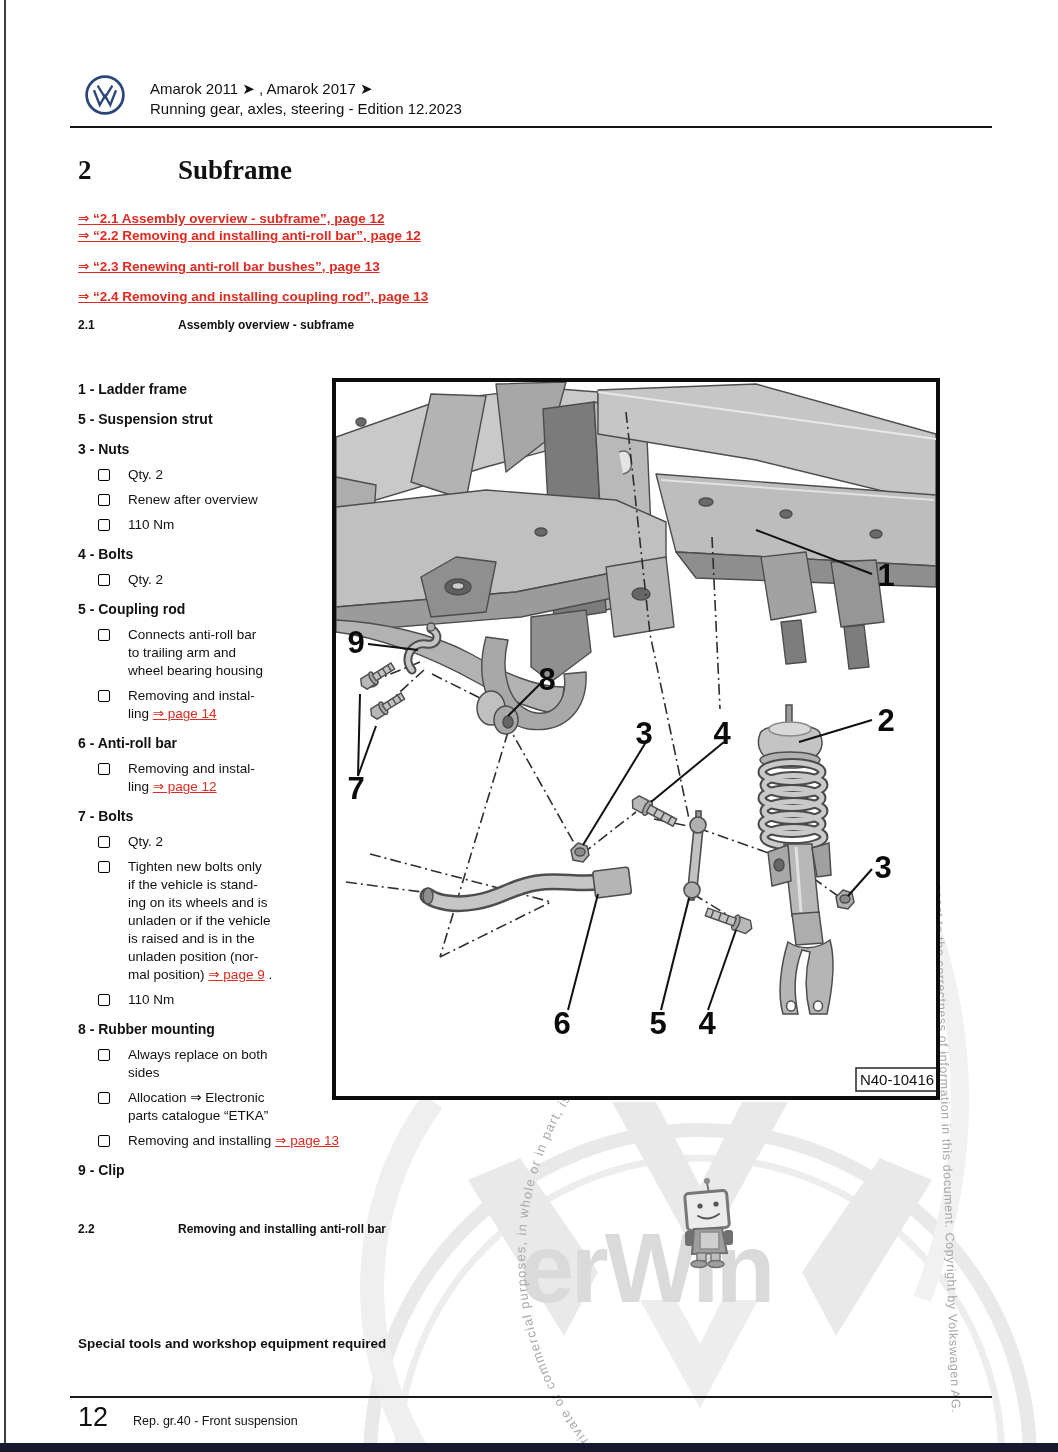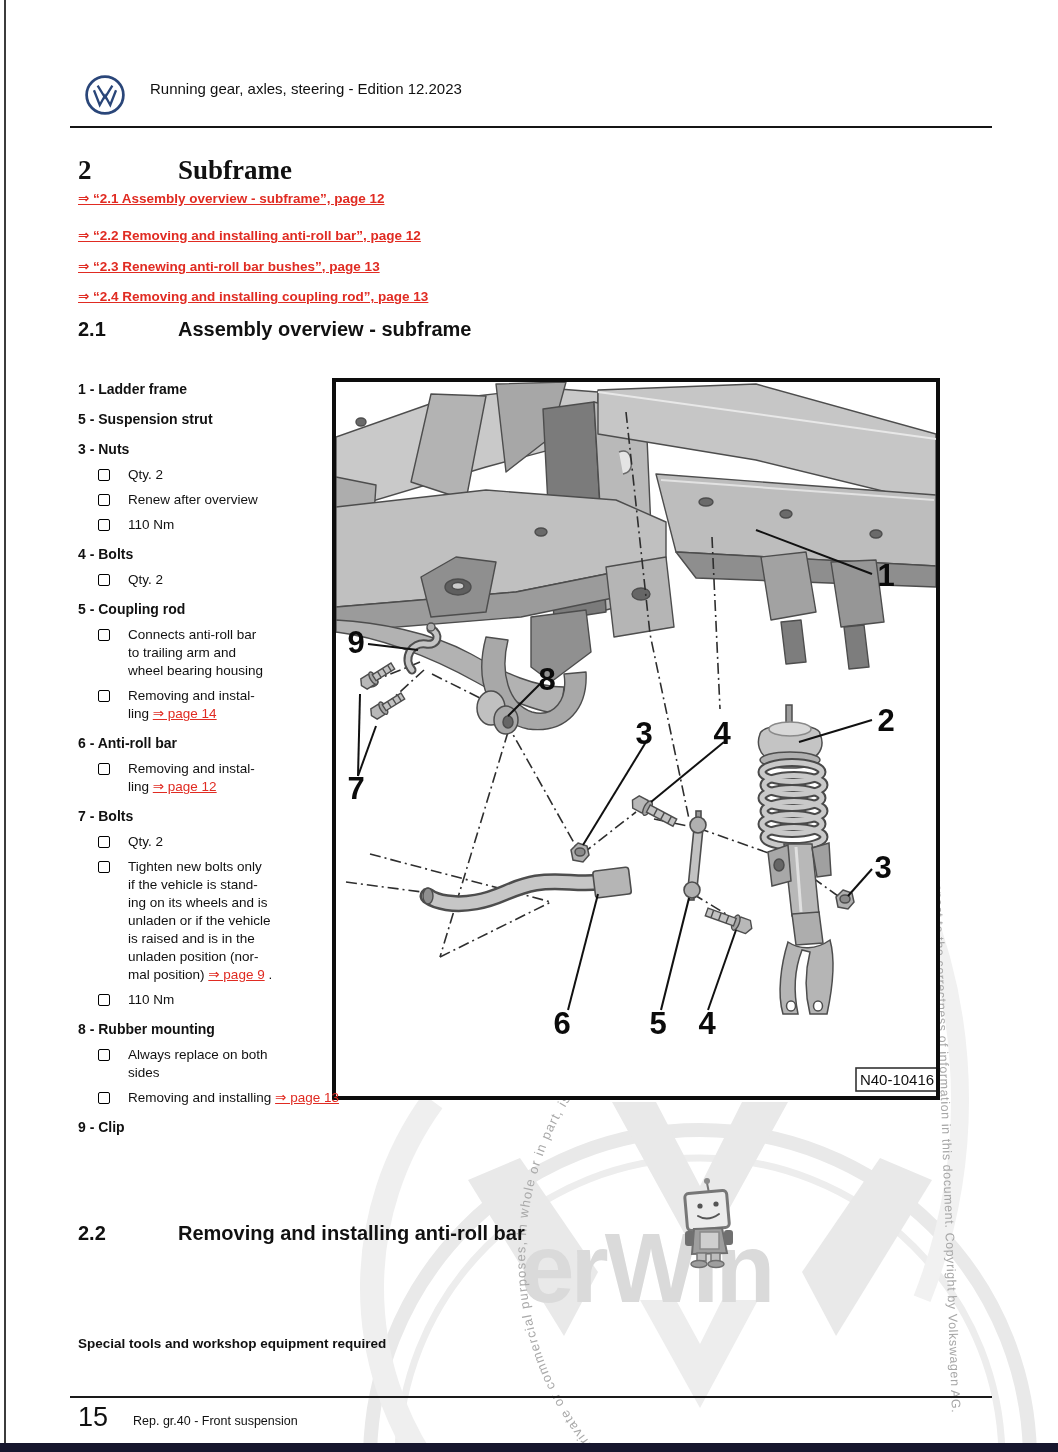--- a/index.html
+++ b/index.html
@@ -16,21 +16,21 @@
   
   .hdr-logo{position:absolute;left:84px;top:74px;width:42px;height:42px;}
   .hdr-text{position:absolute;left:150px;top:79px;font-size:15px;line-height:20px;color:#101010;z-index:3;}
   .hdr-rule{position:absolute;left:70px;top:126px;width:922px;height:2px;background:#151515;z-index:3;}
 
   
   .h1-row{position:absolute;left:78px;top:155px;font-size:27px;font-weight:bold;z-index:3;font-family:Liberation Serif, serif;}
   .h1-row .num{display:inline-block;width:100px;}
   .toc{position:absolute;left:78px;z-index:3;font-size:13.5px;font-weight:bold;}
   .toc a{color:#e02b22;text-decoration:underline;cursor:pointer;}
-  .h2-row{position:absolute;left:78px;font-size:20px;font-weight:bold;z-index:3;}
+  .h2-row{position:absolute;left:78px;font-size:12px;font-weight:bold;z-index:3;}
   .h2-row .num{display:inline-block;width:100px;font-weight:bold;}
   .special{position:absolute;left:78px;top:1336px;font-size:13.5px;font-weight:bold;z-index:3;}
 
   
   .parts{position:absolute;left:78px;top:372px;width:262px;z-index:4;font-size:13.5px;}
   .part-label{font-weight:bold;font-size:14px;line-height:19px;margin-top:11px;}
   .part-label:first-child{margin-top:8px;}
   .bullet{display:flex;margin-top:7px;}
   .cb{flex:0 0 auto;width:10px;height:10px;border:1.7px solid #000;border-radius:2px;margin:3px 0 0 20px;}
   .b-text{margin-left:18px;line-height:18px;white-space:nowrap;}
@@ -95,29 +95,30 @@
   <div class="wm-right-text">respect to the correctness of information in this document. Copyright by Volkswagen AG.</div>
 
   <div class="left-edge"></div>
 
   <svg class="hdr-logo" viewBox="0 0 40 40" xmlns="http://www.w3.org/2000/svg">
     <circle cx="20" cy="20" r="17.5" fill="none" stroke="#2a4679" stroke-width="2.6"></circle>
     <path d="M13,11 L20,22.5 L27,11" fill="none" stroke="#2a4679" stroke-width="2.2"></path>
     <path d="M9.5,15.5 L15,29.5 L20,20.5 L25,29.5 L30.5,15.5" fill="none" stroke="#2a4679" stroke-width="2.2"></path>
   </svg>
   <div class="hdr-text">
+    <div>Amarok 2011 ➤ , Amarok 2017 ➤</div>
     <div>Running gear, axles, steering - Edition 12.2023</div>
   </div>
   <div class="hdr-rule"></div>
 
   <div class="h1-row">
     <span class="num">2</span><span>Subframe</span>
   </div>
 
-  <div class="toc" style="top:190px"><a>⇒ “2.1 Assembly overview - subframe”, page 12</a></div>
+  <div class="toc" style="top:210px"><a>⇒ “2.1 Assembly overview - subframe”, page 12</a></div>
   <div class="toc" style="top:227px"><a>⇒ “2.2 Removing and installing anti-roll bar”, page 12</a></div>
   <div class="toc" style="top:258px"><a>⇒ “2.3 Renewing anti-roll bar bushes”, page 13</a></div>
   <div class="toc" style="top:288px"><a>⇒ “2.4 Removing and installing coupling rod”, page 13</a></div>
 
   <div class="h2-row" style="top:318px">
     <span class="num">2.1</span><span>Assembly overview - subframe</span>
   </div>
 
   <div class="parts" id="parts-list">
       <div class="part-label">1 - Ladder frame</div>
@@ -164,20 +165,24 @@
         <div class="b-text">Tighten new bolts only<br>if the vehicle is stand-<br>ing on its wheels and is<br>unladen or if the vehicle<br>is raised and is in the<br>unladen position (nor-<br>mal position) <a class="red-link">⇒ page 9</a> .</div>
       </div>
       <div class="bullet">
         <span class="cb"></span>
         <div class="b-text">110 Nm</div>
       </div>
       <div class="part-label">8 - Rubber mounting</div>
       <div class="bullet">
         <span class="cb"></span>
         <div class="b-text">Always replace on both<br>sides</div>
+      </div>
+      <div class="bullet">
+        <span class="cb"></span>
+        <div class="b-text">Allocation ⇒  Electronic<br>parts catalogue “ETKA”</div>
       </div>
       <div class="bullet">
         <span class="cb"></span>
         <div class="b-text">Removing and installing <a class="red-link">⇒ page 13</a></div>
       </div>
       <div class="part-label">9 - Clip</div>
     </div>
 
   <div class="fig">
     <svg id="fig-svg" width="600" height="714" viewBox="0 0 600 714" xmlns="http://www.w3.org/2000/svg">
@@ -364,17 +369,17 @@
       </g>
     </svg>
   </div>
 
   <div class="h2-row" style="top:1222px">
     <span class="num">2.2</span><span>Removing and installing anti-roll bar</span>
   </div>
   <div class="special">Special tools and workshop equipment required</div>
 
   <div class="ft-rule"></div>
-  <div class="ft-num">15</div>
+  <div class="ft-num">12</div>
   <div class="ft-text">Rep. gr.40 - Front suspension</div>
   <div class="ft-bar"></div>
 
 </div>
 
 </body></html>

